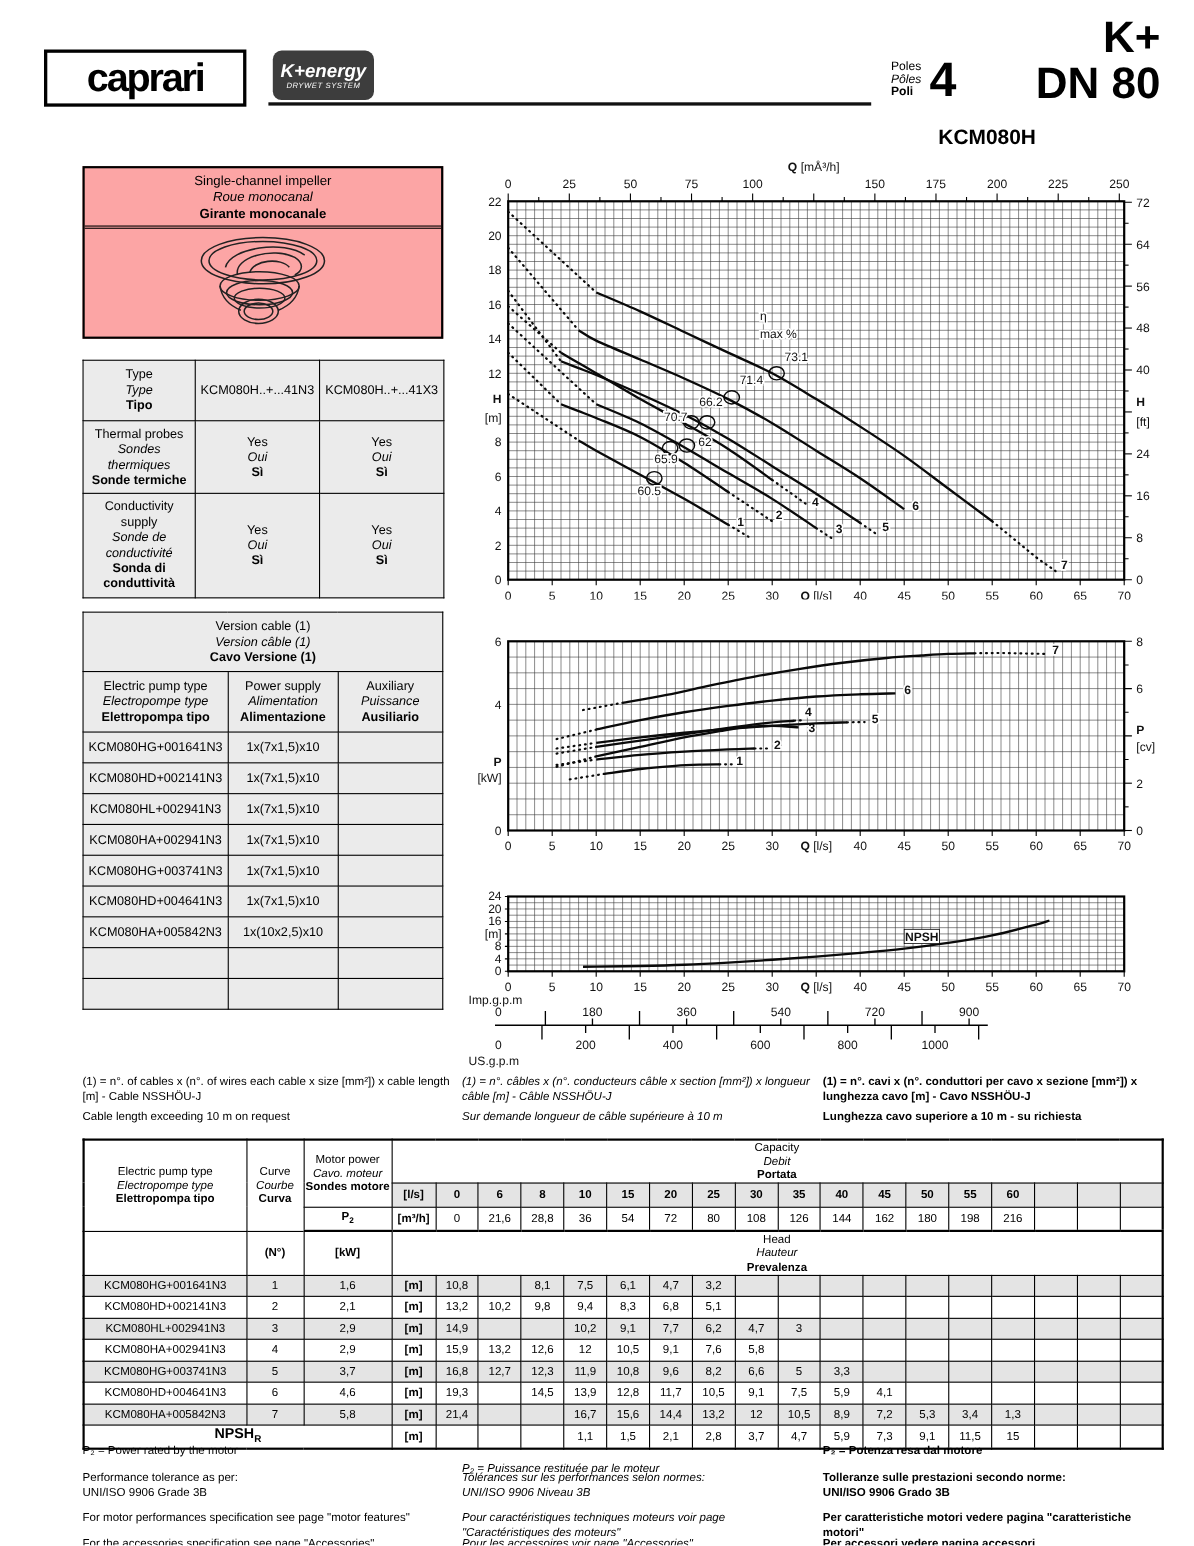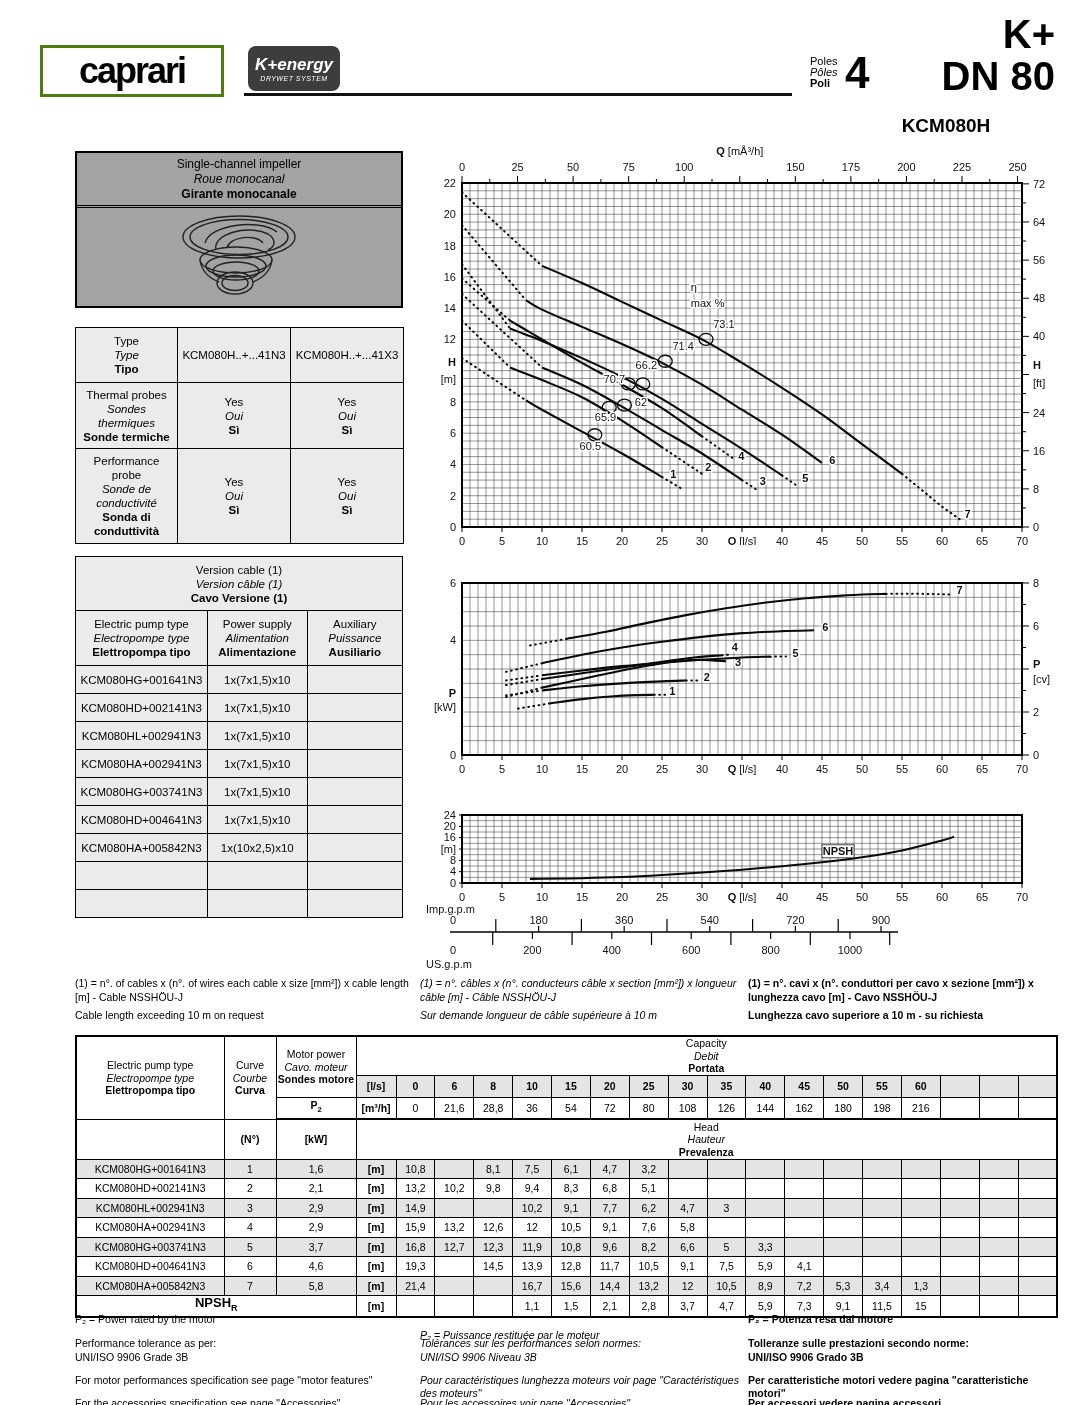--- a/index.html
+++ b/index.html
@@ -3,35 +3,35 @@
 <meta charset="utf-8">
 <style>
   html,body{margin:0;padding:0;background:#fff;}
   .page{position:relative;width:1085px;height:1405px;background:#fff;overflow:hidden;
         font-family:"Liberation Sans",sans-serif;color:#000;}
   .abs{position:absolute;}
   .l-en{font-style:normal;font-weight:normal;}
   .l-fr{font-style:italic;}
   .l-it{font-weight:bold;}
   
-  .logo-box{left:40px;top:45px;width:178px;height:46px;border:3px solid #4d7c0f;
+  .logo-box{left:40px;top:45px;width:178px;height:46px;border:3px solid #000000;
             display:flex;align-items:center;justify-content:center;}
   .logo-box span{font-size:36px;font-weight:bold;letter-spacing:-2px;line-height:1;}
   .kbadge{left:248px;top:46px;width:92px;height:45px;background:#3d3d3d;border-radius:8px;
           color:#fff;display:flex;flex-direction:column;align-items:center;justify-content:center;}
   .kb1{font-size:17px;font-weight:bold;font-style:italic;line-height:17px;}
   .kb2{font-size:7px;font-style:italic;letter-spacing:.5px;margin-top:2px;}
   .hrule{left:244px;top:93px;width:548px;height:3px;background:#111;}
   .poles{left:810px;top:56px;font-size:11px;line-height:11px;}
   .poles-value{left:845px;top:48px;font-size:44px;font-weight:bold;}
   .series{left:940px;top:12px;width:115px;text-align:right;font-size:40px;font-weight:bold;}
   .dn{left:895px;top:54px;width:160px;text-align:right;font-size:40px;font-weight:bold;}
-  .model{left:871px;top:115px;width:150px;text-align:center;font-size:19px;font-weight:bold;}
+  .model{left:853px;top:115px;width:150px;text-align:left;font-size:19px;font-weight:bold;}
   
-  .ibox{left:75px;top:151px;width:328px;height:157px;border:2px solid #000;background:#a3a3a3;box-sizing:border-box;}
+  .ibox{left:75px;top:151px;width:328px;height:157px;border:2px solid #000;background:#fca5a5;box-sizing:border-box;}
   .ibox .ititle{border-bottom:3px double #000;text-align:center;font-size:12px;line-height:15px;padding:4px 0 3px 0;}
   .ibox .iimg{height:96px;display:flex;align-items:center;justify-content:center;}
   table{border-collapse:collapse;}
   .stbl{table-layout:fixed;}
   .stbl td{border:1.5px solid #000;background:#ebebeb;font-size:11.5px;line-height:14px;
            text-align:center;vertical-align:middle;padding:2px 3px;}
   .ctbl td{border:1.5px solid #000;background:#ebebeb;font-size:11.5px;line-height:14px;
            text-align:center;vertical-align:middle;padding:1px 2px;}
   
   .note{font-size:10.5px;line-height:14px;}
@@ -130,21 +130,21 @@
             <div class="l-it">Sì</div>
           </td>
       <td class="tri">
             <div class="l-en">Yes</div>
             <div class="l-fr">Oui</div>
             <div class="l-it">Sì</div>
           </td>
     </tr>
     <tr style="height:95px">
       <td class="tri">
-            <div class="l-en">Performance probe</div>
+            <div class="l-en">Conductivity supply</div>
             <div class="l-fr">Sonde de conductivité</div>
             <div class="l-it">Sonda di conduttività</div>
           </td>
       <td class="tri">
             <div class="l-en">Yes</div>
             <div class="l-fr">Oui</div>
             <div class="l-it">Sì</div>
           </td>
       <td class="tri">
             <div class="l-en">Yes</div>
@@ -1158,21 +1158,21 @@
     <div class="fline l-en" style="top:0">P₂ = Power rated by the motor</div>
     <div class="fline l-en" style="top:24px">Performance tolerance as per:</div>
     <div class="fline l-en" style="top:38px">UNI/ISO 9906 Grade 3B</div>
     <div class="fline l-en" style="top:61px">For motor performances specification see page "motor features"</div>
     <div class="fline l-en" style="top:84px">For the accessories specification see page "Accessories"</div>
   </div>
   <div class="abs fcol" style="left:420px;top:1313px;width:320px;height:90px">
     <div class="fline l-fr" style="top:16px">P₂ = Puissance restituée par le moteur</div>
     <div class="fline l-fr" style="top:24px">Tolérances sur les performances selon normes:</div>
     <div class="fline l-fr" style="top:38px">UNI/ISO 9906 Niveau 3B</div>
-    <div class="fline l-fr" style="top:61px">Pour caractéristiques lunghezza moteurs voir page "Caractéristiques des moteurs"</div>
+    <div class="fline l-fr" style="top:61px">Pour caractéristiques techniques moteurs voir page "Caractéristiques des moteurs"</div>
     <div class="fline l-fr" style="top:84px">Pour les accessoires voir page "Accessories"</div>
   </div>
   <div class="abs fcol" style="left:748px;top:1313px;width:318px;height:90px">
     <div class="fline l-it" style="top:0">P₂ = Potenza resa dal motore</div>
     <div class="fline l-it" style="top:24px">Tolleranze sulle prestazioni secondo norme:</div>
     <div class="fline l-it" style="top:38px">UNI/ISO 9906 Grado 3B</div>
     <div class="fline l-it" style="top:61px">Per caratteristiche motori vedere pagina "caratteristiche motori"</div>
     <div class="fline l-it" style="top:84px">Per accessori vedere pagina accessori</div>
   </div>
 </div>

